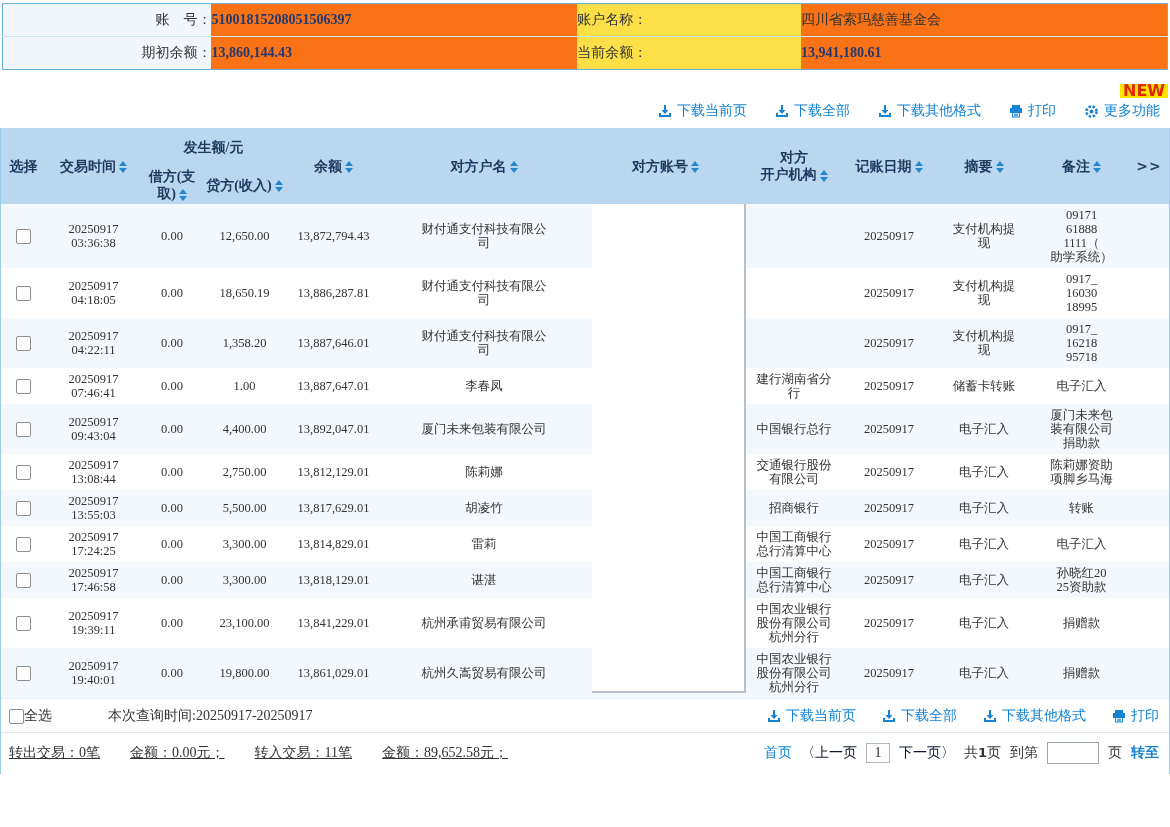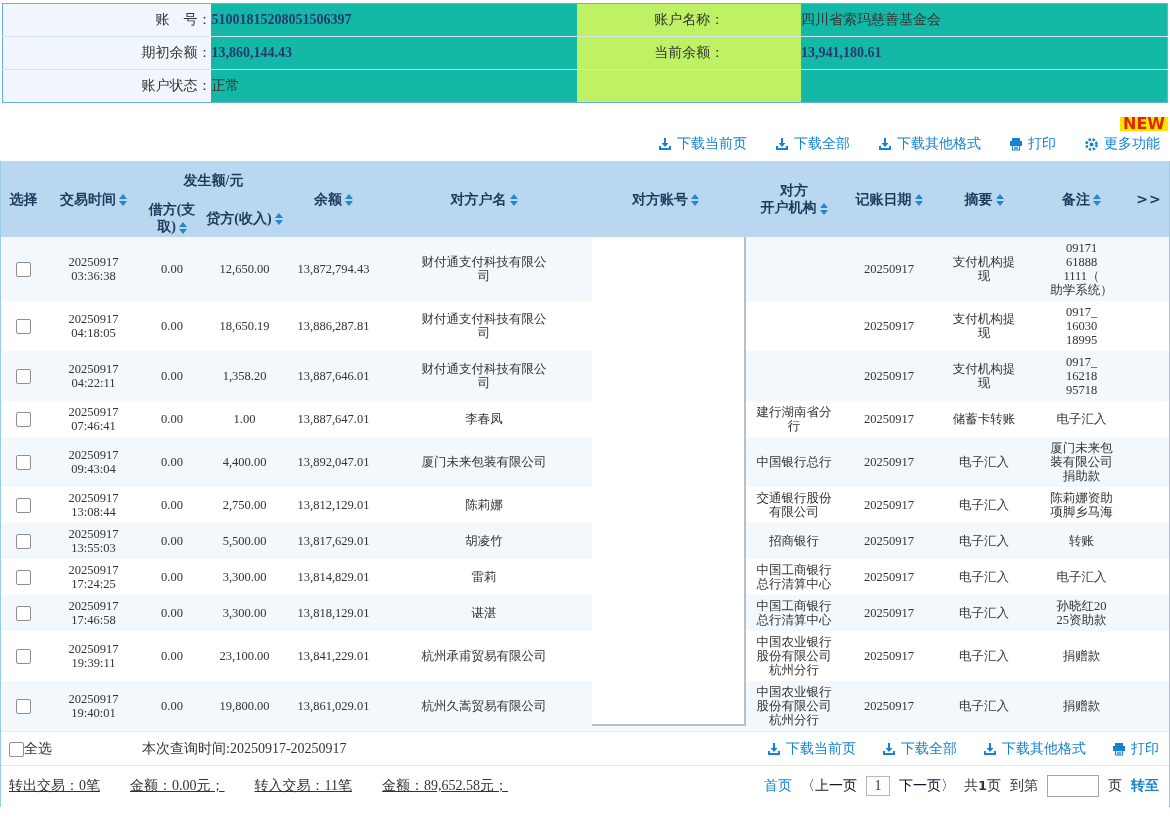--- a/index.html
+++ b/index.html
@@ -4,22 +4,22 @@
 <style>
   html,body{margin:0;padding:0;background:#fff;}
   body{width:1170px;font-family:"Liberation Serif","DejaVu Serif",serif;font-size:14px;color:#333;}
   .page{width:1170px;position:relative;}
 
   
   .info-table{width:1166px;margin:3px 2px 0 2px;border-collapse:collapse;border:1px solid #66b1dc;}
   .info-table td{border-top:1px solid #cfe3f1;height:28px;padding:2px 0;vertical-align:middle;}
   .info-table tr:first-child td{border-top:none;}
   .lbl{width:205px;text-align:right;background:#f0f6fb;color:#333;}
-  .lbl2{width:220px;text-align:center;background:#bef264;color:#333;}
-  .val{width:360px;background:#14b8a6;padding-left:14px;}
+  .lbl2{width:220px;text-align:left;background:#fde047;color:#333;}
+  .val{width:360px;background:#f97316;padding-left:14px;}
   .num{font-weight:bold;color:#223a70;}
 
   
   .toolbar{height:58px;position:relative;}
   .toolbar-inner{position:absolute;right:10px;bottom:8px;display:flex;gap:28px;align-items:flex-end;}
   .tlink{color:#1583d2;text-decoration:none;display:inline-flex;align-items:center;gap:5px;cursor:pointer;white-space:nowrap;font-size:14px;}
   .ticon{display:inline-flex;align-items:center;}
   .more-wrap{position:relative;display:inline-flex;}
   .new-badge{position:absolute;top:-18px;right:-8px;background:#ffe400;color:#e02800;font-weight:bold;font-size:16px;line-height:12px;padding:1px 3px;font-family:"DejaVu Sans",sans-serif;}
 
@@ -41,21 +41,21 @@
   .sort .up{border-bottom:5px solid #2287cf;margin-bottom:2px;}
   .sort .dn{border-top:5px solid #2287cf;}
 
   .cb{width:13px;height:13px;border:1px solid #8f8f8f;border-radius:2px;background:#fff;display:inline-block;vertical-align:middle;}
 
   .redaction{position:absolute;left:591px;width:152px;top:76px;bottom:5px;background:#fff;border-right:2px solid #b9bfc6;border-bottom:2px solid #b9bfc6;}
 
   
   .footer-a{display:flex;align-items:center;padding:8px 10px 7px 8px;border-top:1px solid #e8eef3;}
   .select-all{display:inline-flex;align-items:center;}
-  .query-time{margin-left:90px;}
+  .query-time{margin-left:56px;}
   .footer-links{margin-left:auto;display:flex;gap:26px;}
 
   .footer-b{display:flex;align-items:center;justify-content:space-between;padding:9px 10px 10px 8px;border-top:1px solid #e0e6eb;}
   .summary span{margin-right:30px;text-decoration:underline;}
 
   .pagination{display:flex;align-items:center;gap:9px;white-space:nowrap;}
   .pagination a{color:#1583d2;text-decoration:none;cursor:pointer;}
   .pg-dis{color:#0f172a;}
   .pg-box{border:1px solid #aeb9c2;background:#fdfdfd;min-width:12px;text-align:center;padding:1px 5px;display:inline-block;}
   .pg-total b{font-family:"DejaVu Sans",sans-serif;font-size:13px;}
@@ -73,26 +73,20 @@
       <td class="lbl">账　号：</td>
       <td class="val num">51001815208051506397</td>
       <td class="lbl2">账户名称：</td>
       <td class="val">四川省索玛慈善基金会</td>
     </tr>
     <tr>
       <td class="lbl">期初余额：</td>
       <td class="val num">13,860,144.43</td>
       <td class="lbl2">当前余额：</td>
       <td class="val num">13,941,180.61</td>
-    </tr>
-    <tr>
-      <td class="lbl">账户状态：</td>
-      <td class="val">正常</td>
-      <td class="lbl2"></td>
-      <td class="val"></td>
     </tr>
   </tbody>
     </table>
 
   <div class="toolbar">
     <div class="toolbar-inner">
       <a class="tlink">
         <span class="ticon">
             <svg width="14" height="14" viewBox="0 0 14 14">
               <path d="M6 1h2v5h2.5L7 10 3.5 6H6z" fill="#1583d2"></path>

